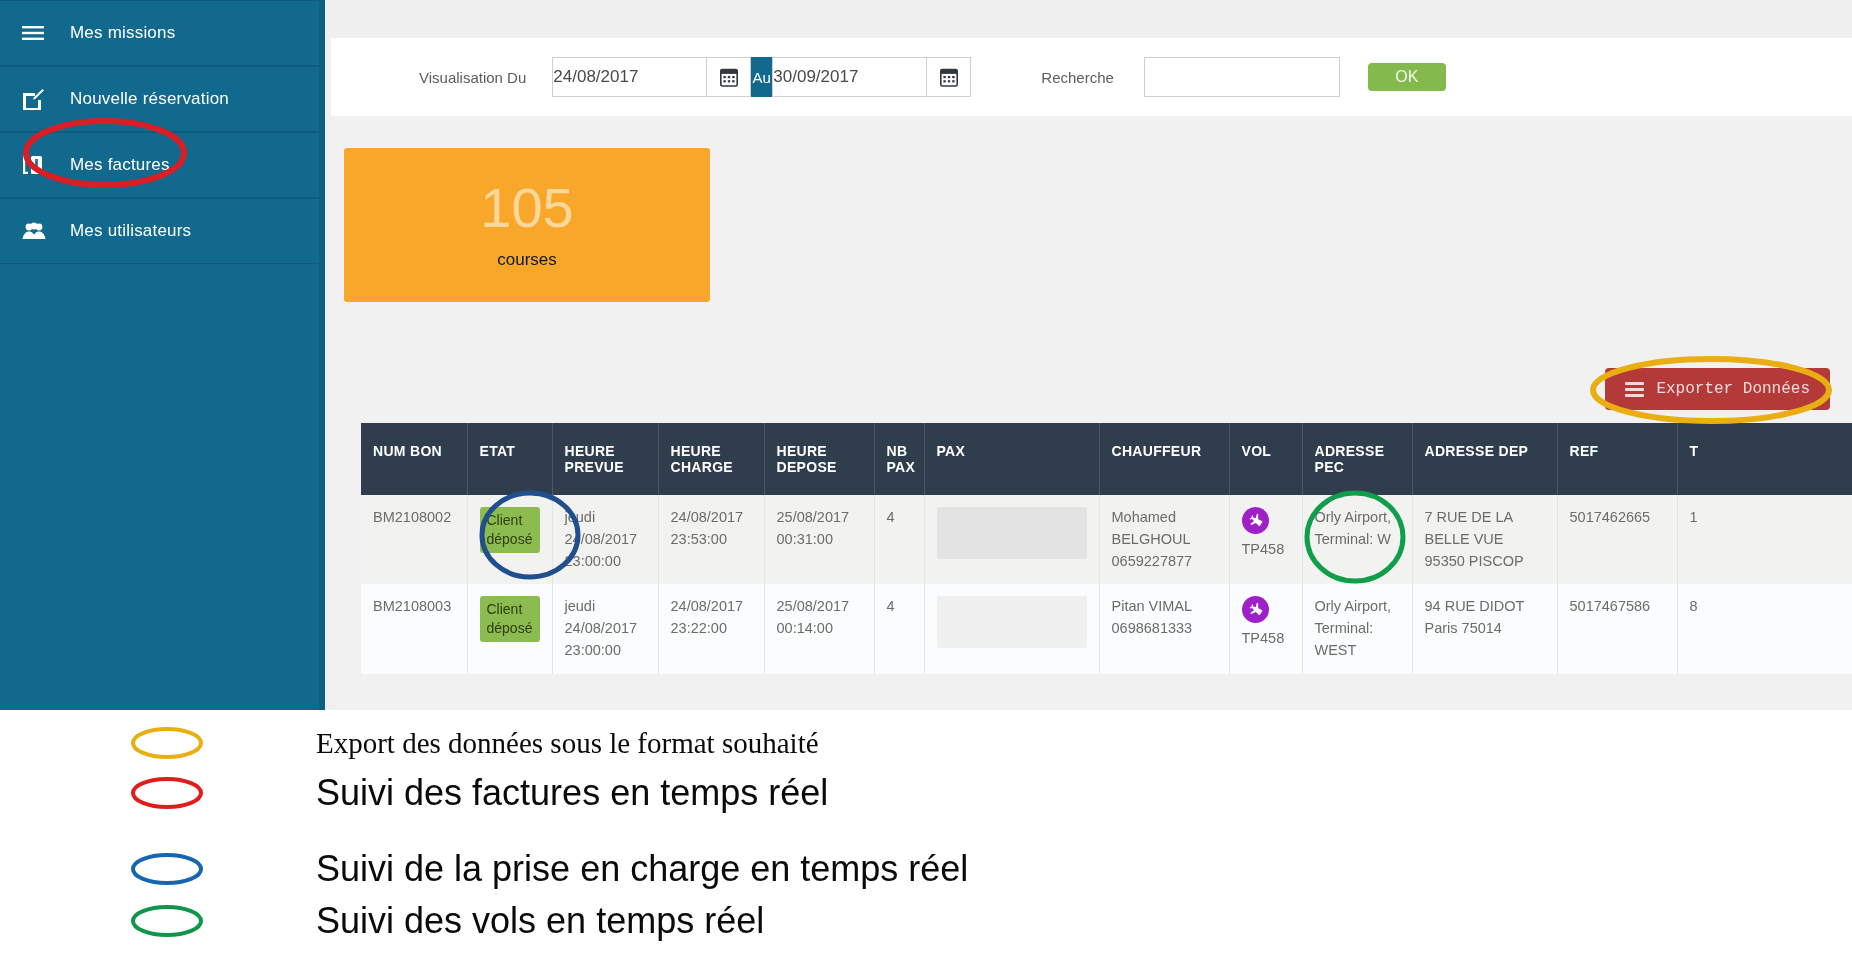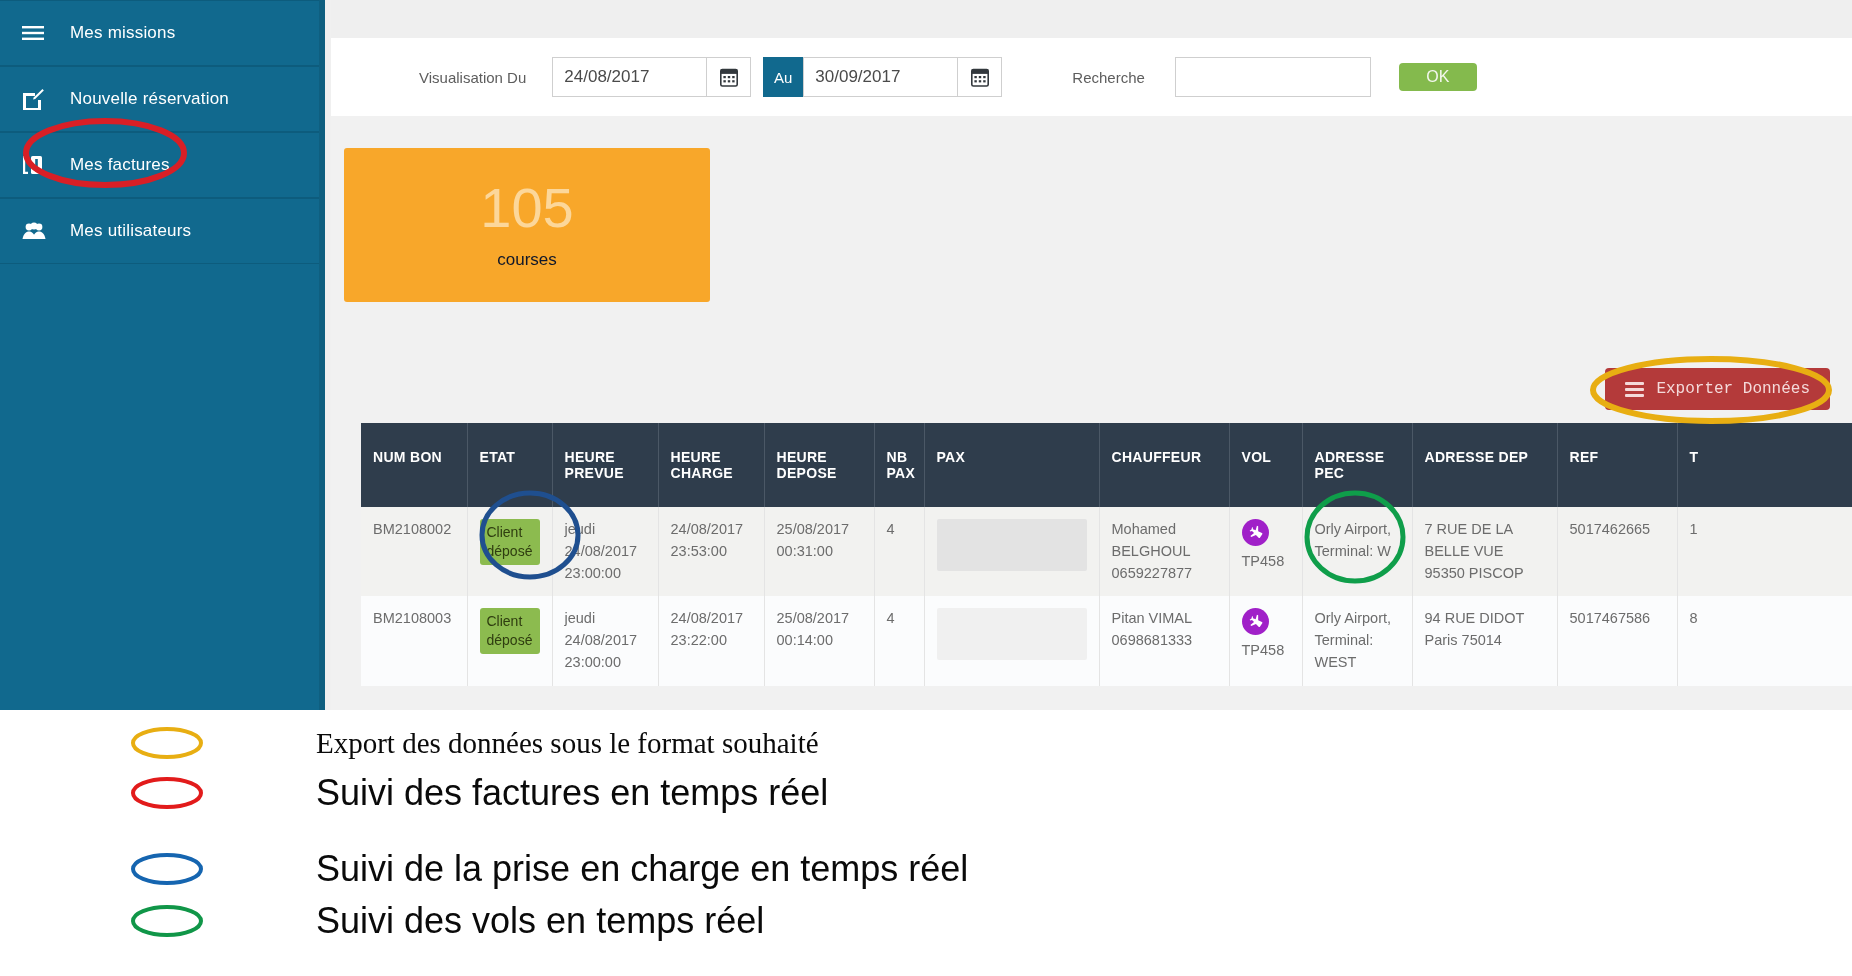--- a/index.html
+++ b/index.html
@@ -99,45 +99,44 @@
     height: 40px;
     margin-left: 26px;
   }
   .date-input {
     width: 155px;
     border: 1px solid #cfcfcf;
     background: #fff;
     font-size: 17px;
     color: #4a4a4a;
     font-family: "Liberation Sans", sans-serif;
-    padding: 0 11px;
+    padding: 0 0;
     box-sizing: border-box;
     outline: none;
   }
   .cal-btn {
     width: 44px;
     border: 1px solid #cfcfcf;
     border-left: none;
     background: #fff;
     display: flex;
     align-items: center;
     justify-content: center;
     cursor: pointer;
     box-sizing: border-box;
   }
   .au-chip {
-    width: 40px;
+    width: 21px;
     background: #11698e;
     color: #fff;
     display: flex;
     align-items: center;
     justify-content: center;
     font-size: 15px;
     box-sizing: border-box;
-    margin-left: 12px;
   }
   #lbl-recherche { margin-left: 70px; }
   #search-input {
     margin-left: 30px;
     width: 196px;
     height: 40px;
     border: 1px solid #cfcfcf;
     background: #fff;
     font-size: 15px;
     padding: 0 10px;
@@ -223,21 +222,21 @@
     table-layout: fixed;
     width: 1560px;
     font-size: 14.5px;
   }
   table.data thead th {
     background: #2f3d4c;
     color: #ffffff;
     font-size: 14px;
     font-weight: bold;
     text-align: left;
-    padding: 26px 12px;
+    padding: 20px 12px;
     vertical-align: top;
     border-right: 1px solid #4b5866;
     height: 62px;
     box-sizing: border-box;
     letter-spacing: .3px;
   }
   table.data tbody td {
     padding: 12px 12px;
     vertical-align: top;
     color: #6c6c6c;

